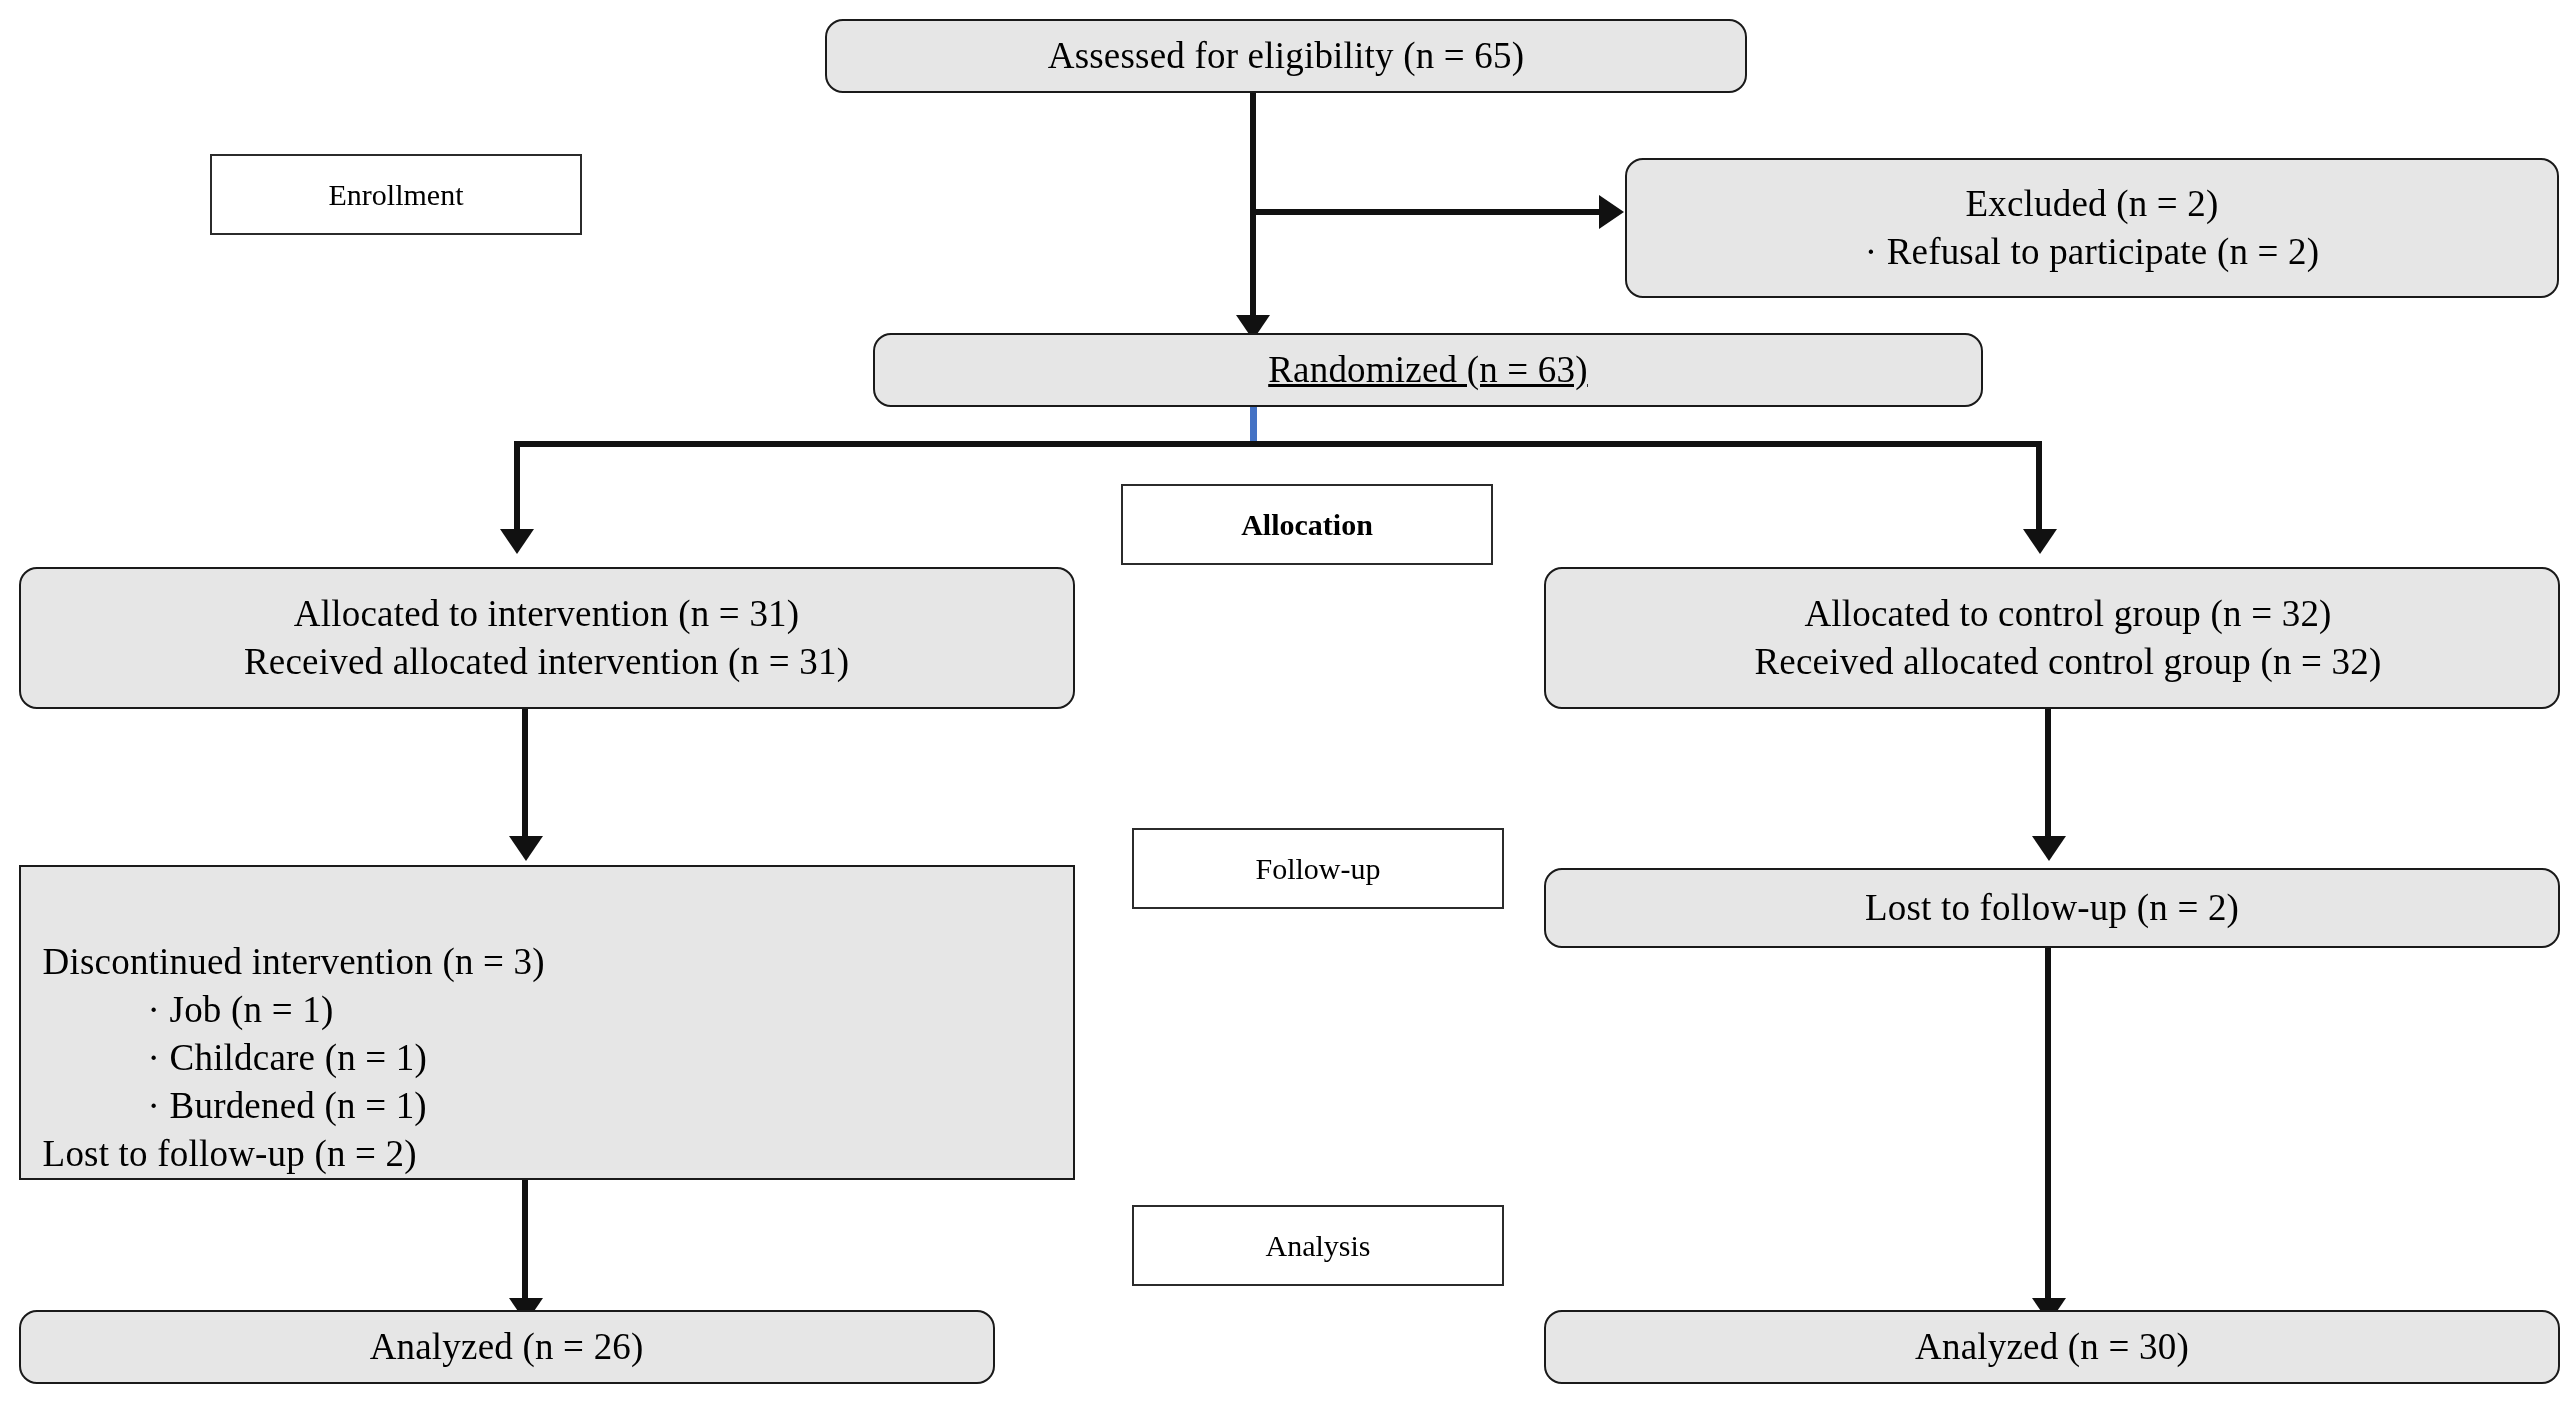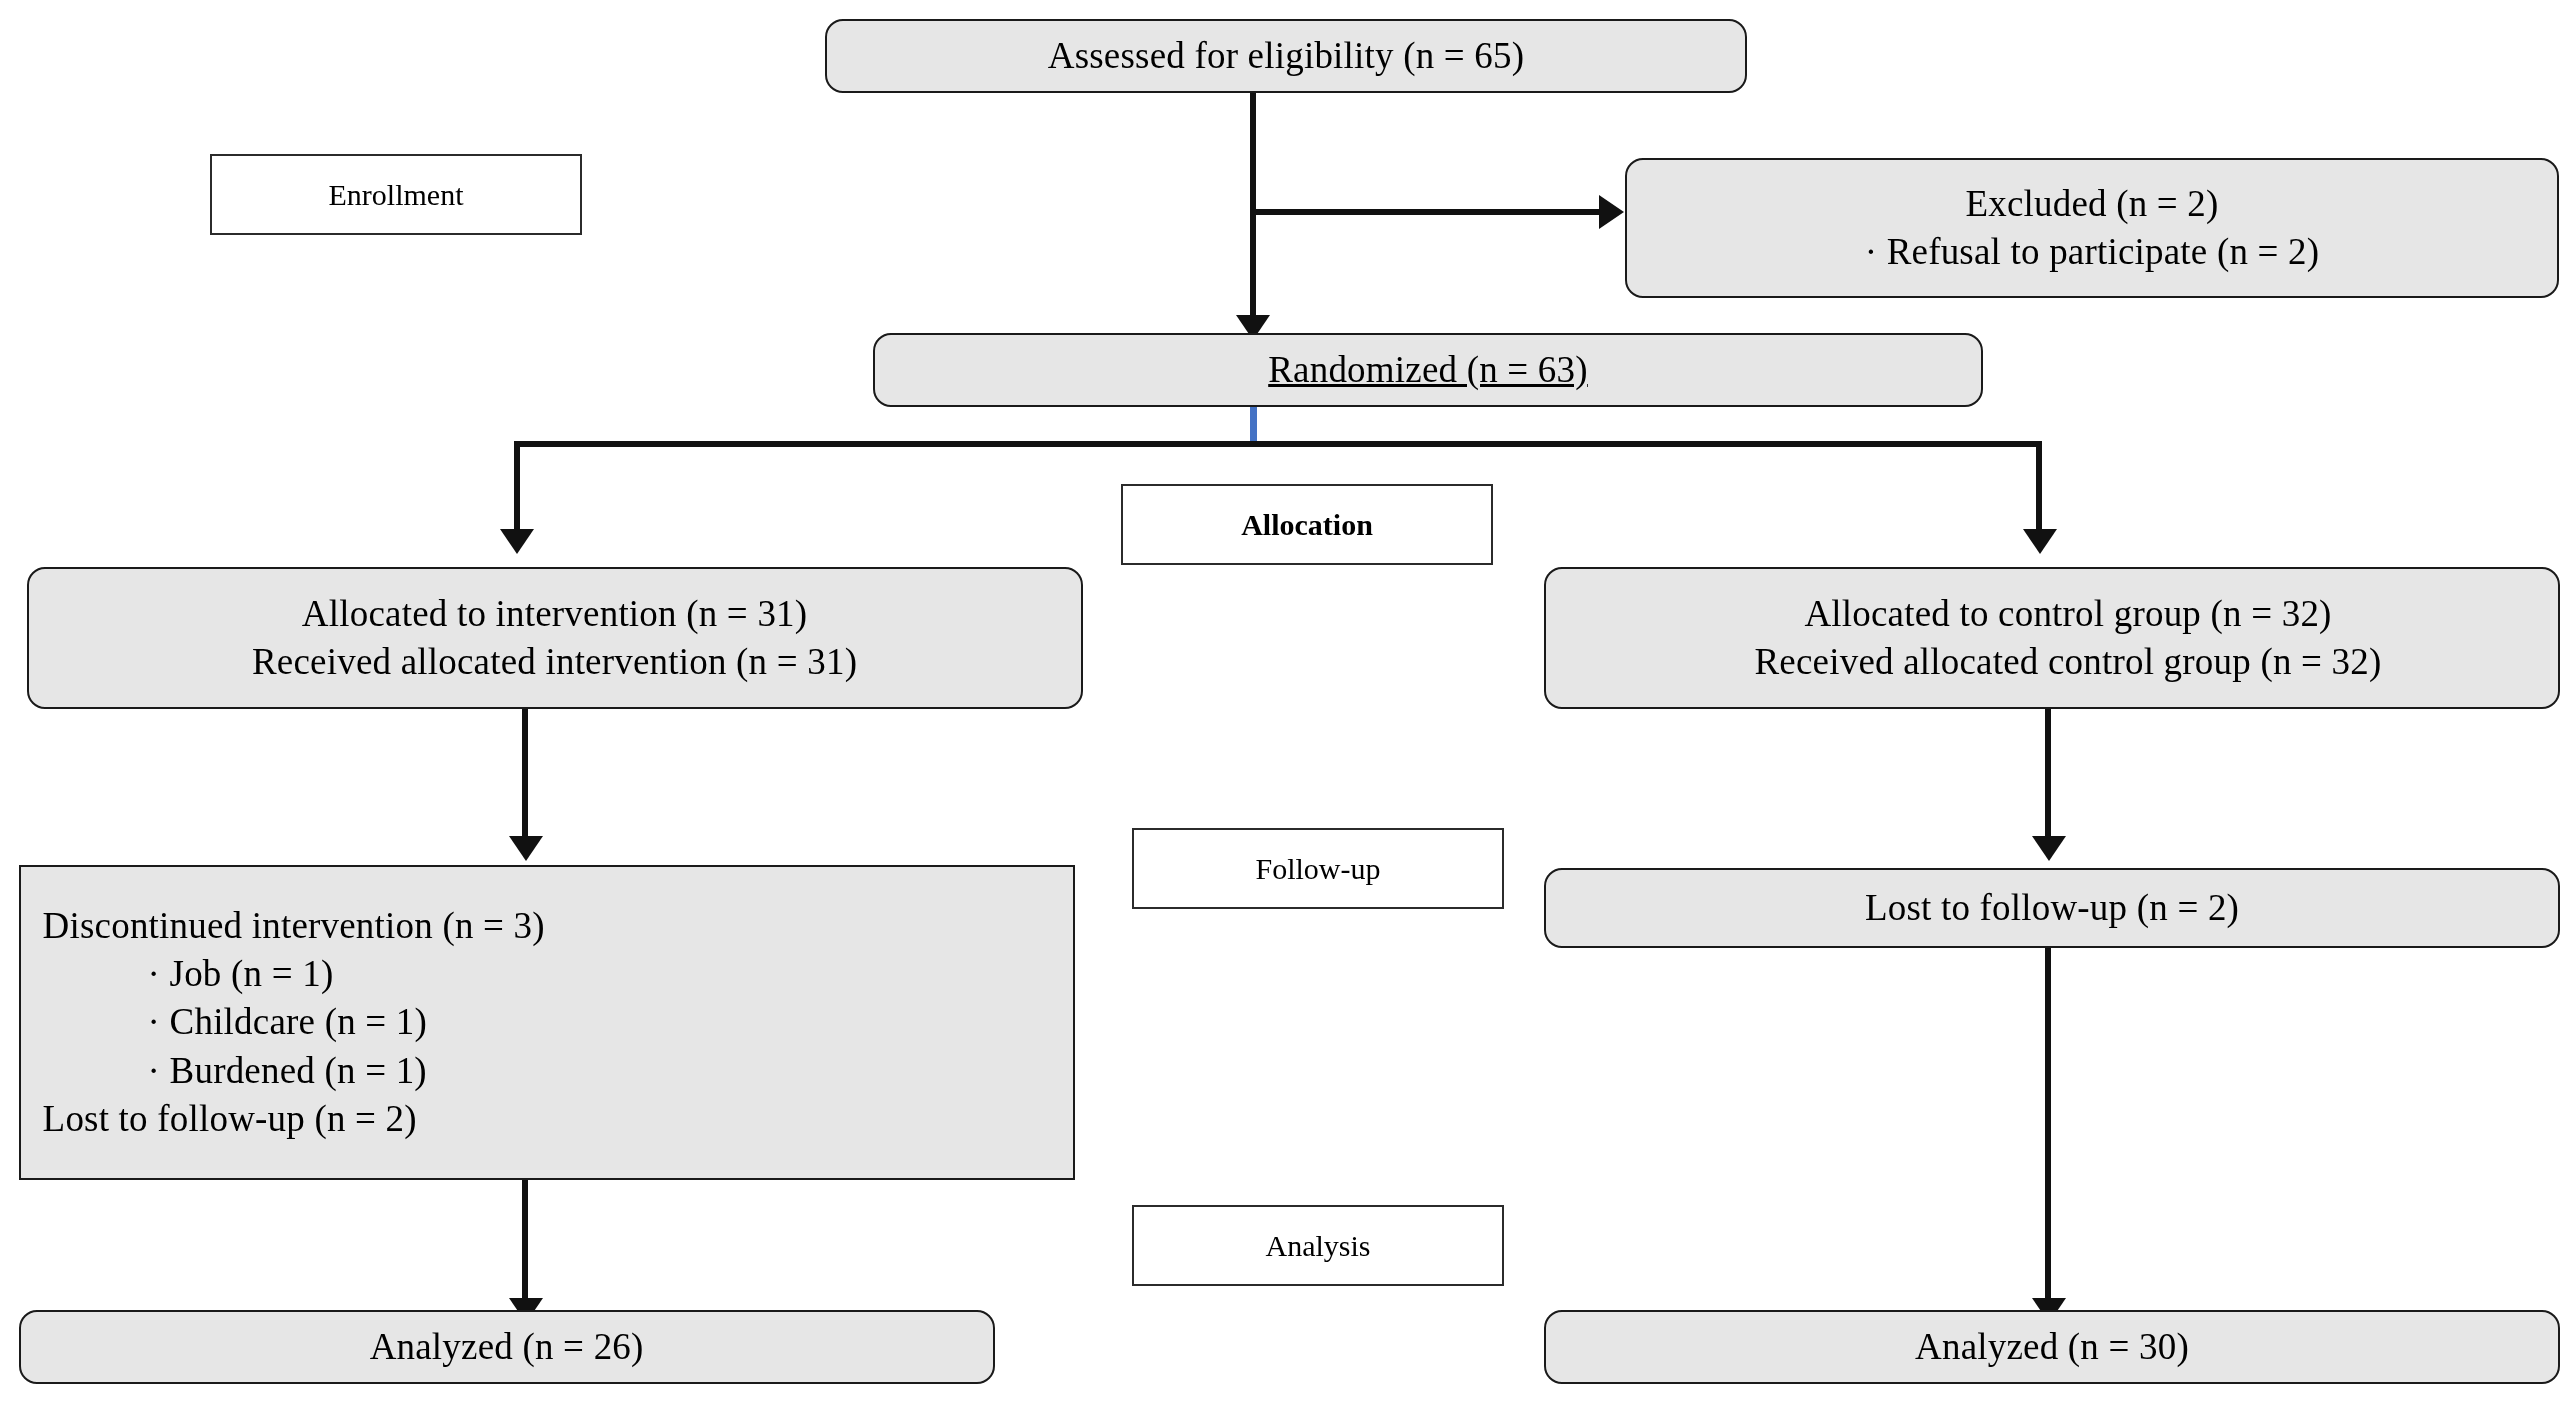--- a/index.html
+++ b/index.html
@@ -19,21 +19,21 @@
     background:#e6e6e6;
     border:2.5px solid #1a1a1a;
     display:flex;
     flex-direction:column;
     justify-content:center;
     font-size:37px;
     line-height:1.30;
     letter-spacing:0.2px;
   }
   .fbox.center{align-items:center;text-align:center;border-radius:18px;}
-  .fbox.left{align-items:flex-start;text-align:left;}
+  .fbox.left{align-items:flex-start;text-align:left;justify-content:flex-end;}
   .fbox .ln{display:block;white-space:nowrap;}
   .fbox.left .ln{padding-left:22px;}
   .fbox.left .ln.ind{padding-left:127px;}
 
   
   .slabel{
     position:absolute;
     box-sizing:border-box;
     background:#ffffff;
     border:2.5px solid #2b2b2b;
@@ -99,21 +99,21 @@
   <div class="vline" style="left:514px;top:441px;width:6px;height:93px;"></div>
   <div class="arrow-d" style="left:500px;top:529px;"></div>
 
   <div class="vline" style="left:2036px;top:441px;width:6px;height:93px;"></div>
   <div class="arrow-d" style="left:2023px;top:529px;"></div>
 
   <div class="slabel" style="left:1121px;top:484px;width:372px;height:81px;font-weight:bold;">
     <span>Allocation</span>
   </div>
 
-  <div class="fbox center" style="left:18.6px;top:567px;width:1056px;height:142px;margin-left:8px;">
+  <div class="fbox center" style="left:18.6px;top:567px;width:1056px;height:142px;">
     <span class="ln">Allocated to intervention (n = 31)</span>
     <span class="ln">Received allocated intervention (n = 31)</span>
   </div>
 
   <div class="fbox center" style="left:1544px;top:567px;width:1016px;height:142px;padding-left:32px;">
     <span class="ln">Allocated to control group (n = 32)</span>
     <span class="ln">Received allocated control group (n = 32)</span>
   </div>
 
   <div class="vline" style="left:522px;top:709px;width:6px;height:131px;"></div>

